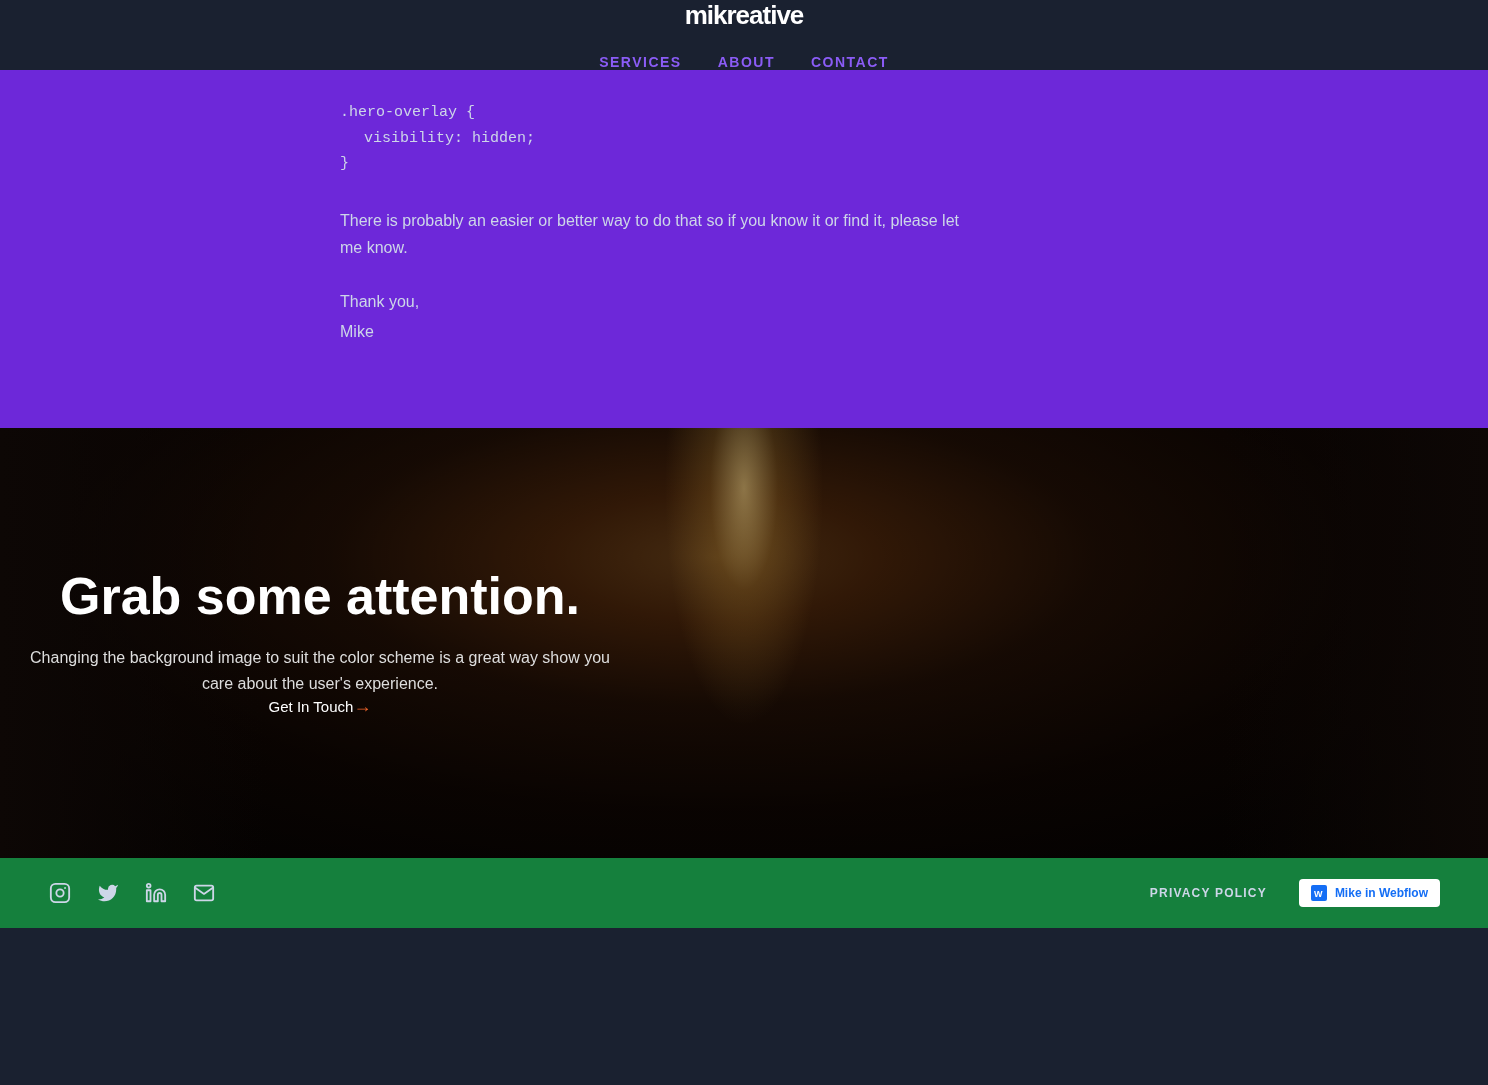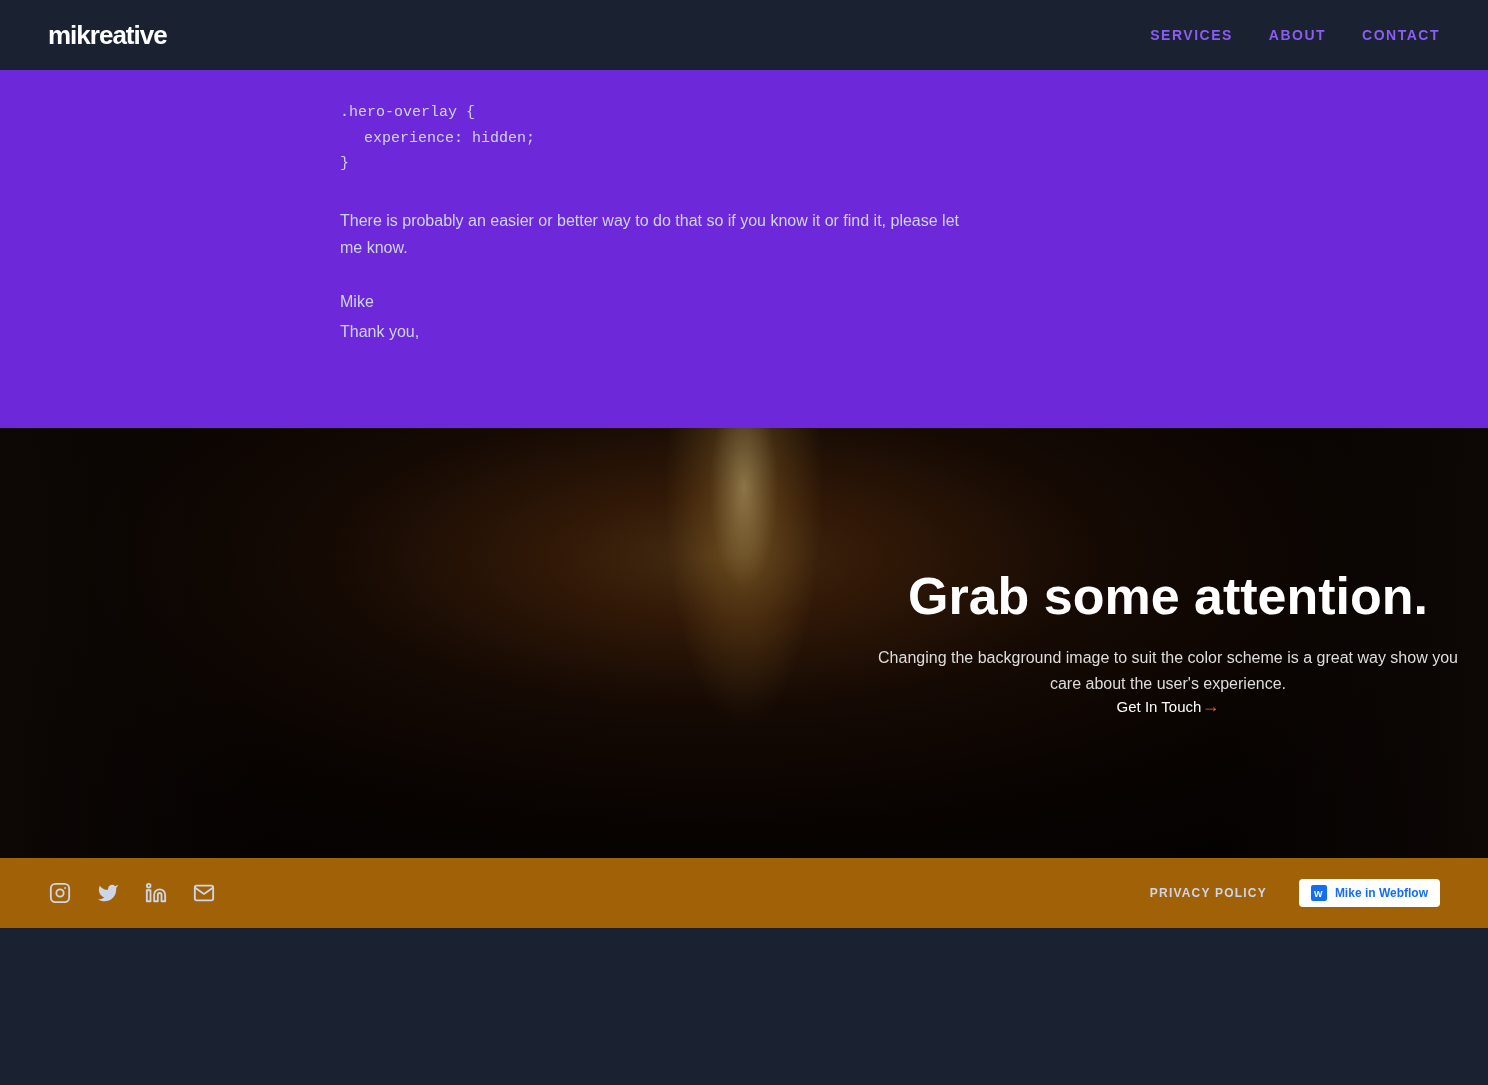--- a/index.html
+++ b/index.html
@@ -8,20 +8,21 @@
     
     header {
       background: #1a2130;
       display: flex;
       align-items: center;
       justify-content: space-between;
       padding: 0 48px;
       height: 70px;
       position: relative;
       z-index: 10;
+      flex-direction: column;
     }
     .logo {
       font-size: 26px;
       font-weight: 800;
       color: #fff;
       letter-spacing: -1px;
     }
     nav {
       display: flex;
       gap: 36px;
@@ -68,21 +69,21 @@
     }
 
     
     .hero-section {
       position: relative;
       width: 100%;
       height: 430px;
       overflow: hidden;
       display: flex;
       align-items: center;
-      justify-content: flex-end;
+      justify-content: flex-start;
     }
     .hero-bg {
       position: absolute;
       inset: 0;
       background:
         
         linear-gradient(rgba(0,0,0,0.65), rgba(0,0,0,0.65)),
         
         radial-gradient(ellipse at 48% 30%, #c47a30 0%, #8b4513 15%, #3d1c0a 35%, #1a0a04 60%, #0d0604 80%, #080402 100%);
       background-size: cover;
@@ -137,21 +138,21 @@
       text-decoration: none;
       cursor: pointer;
     }
     .hero-cta .arrow {
       color: #e8622a;
       font-size: 18px;
     }
 
     
     footer {
-      background: #a16207;
+      background: #15803d;
       height: 70px;
       display: flex;
       align-items: center;
       justify-content: space-between;
       padding: 0 48px;
     }
     .social-icons {
       display: flex;
       gap: 24px;
       align-items: center;
@@ -207,27 +208,27 @@
   <nav>
     <a href="#">SERVICES</a>
     <a href="#">ABOUT</a>
     <a href="#">CONTACT</a>
   </nav>
 </header>
 
 <div class="content-area">
   <div class="code-block">
     <span class="code-line">.hero-overlay {</span>
-    <span class="code-line code-indent">experience: hidden;</span>
+    <span class="code-line code-indent">visibility: hidden;</span>
     <span class="code-line">}</span>
   </div>
   <p class="prose">There is probably an easier or better way to do that so if you know it or find it, please let me know.</p>
   <div class="signature">
+    <div>Thank you,</div>
     <div>Mike</div>
-    <div>Thank you,</div>
   </div>
 </div>
 
 <section class="hero-section">
   <div class="hero-bg"></div>
   <div class="hero-content">
     <h2 class="hero-title">Grab some attention.</h2>
     <p class="hero-subtitle">Changing the background image to suit the color scheme is a great way show you care about the user's experience.</p>
     <a class="hero-cta" href="#">
       <span>Get In Touch</span>

